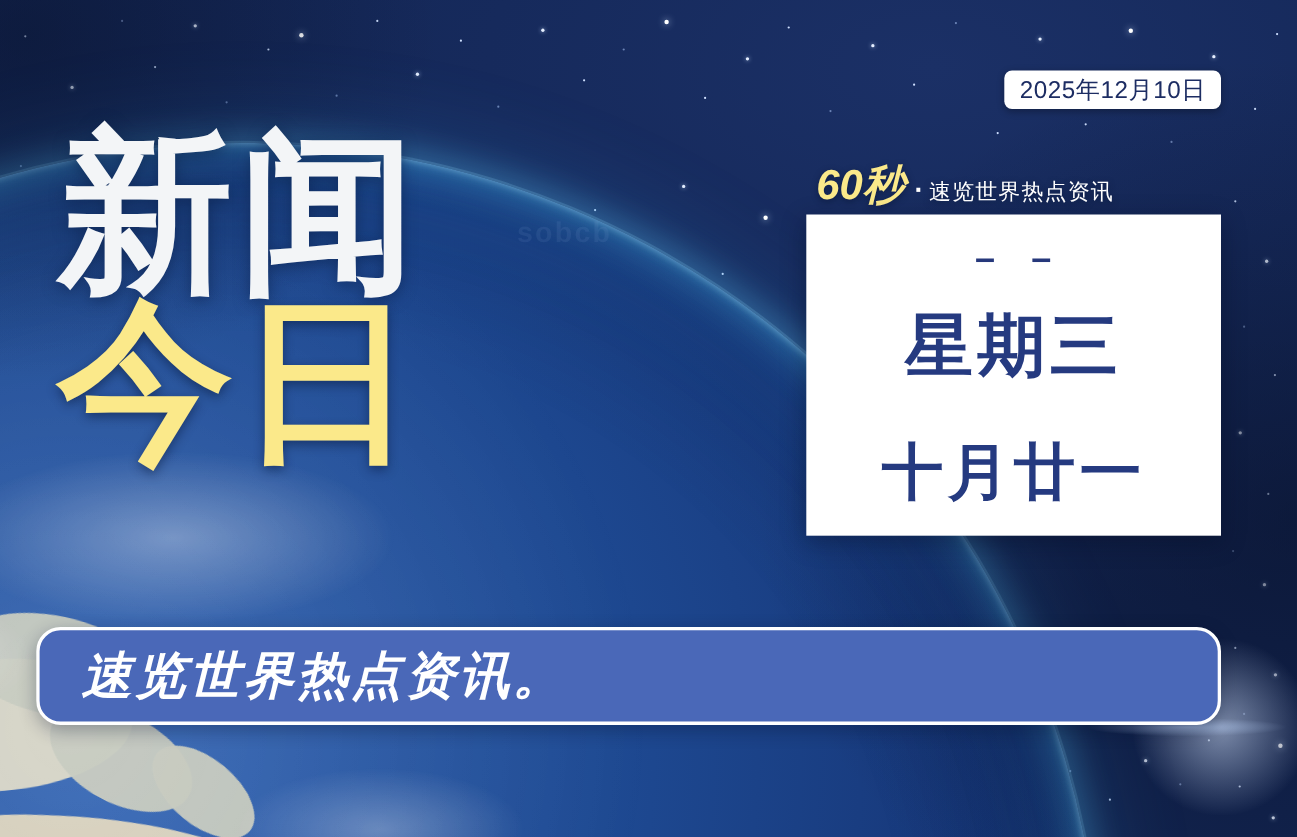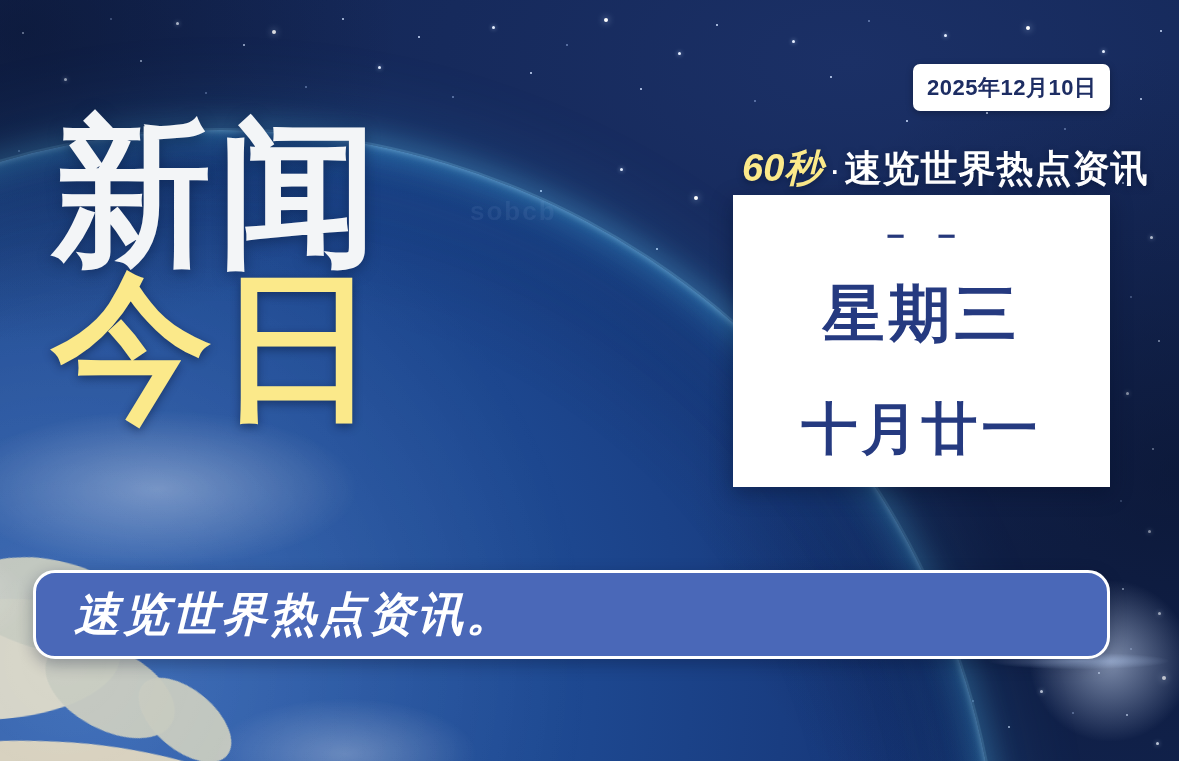--- a/index.html
+++ b/index.html
@@ -173,29 +173,29 @@
     color: #f3f5f7;
     margin-top: 12px;
     text-shadow: 0 3px 14px rgba(10,30,70,0.55);
   }
 
   
   .date-badge {
     position: absolute;
     left: 913px;
     top: 64px;
-    height: 47px;
+    height: 35px;
     padding: 0 14px;
     background: #ffffff;
     border-radius: 7px;
     display: flex;
     align-items: center;
     color: #1d2d63;
     font-size: 22px;
-    font-weight: 700;
+    font-weight: 400;
     letter-spacing: 0.5px;
     box-shadow: 0 2px 7px rgba(0,0,0,0.28);
     white-space: nowrap;
   }
 
   
   .tagline {
     position: absolute;
     left: 742px;
     top: 143px;
@@ -214,22 +214,22 @@
     text-align: center;
   }
   .tagline .dot {
     color: #ffffff;
     font-size: 25px;
     font-weight: 700;
     margin: 0 5px 0 9px;
   }
   .tagline .txt {
     color: #ffffff;
-    font-size: 37px;
-    font-weight: 700;
+    font-size: 20px;
+    font-weight: 400;
     letter-spacing: 1px;
     text-shadow: 0 2px 6px rgba(5,15,45,0.5);
   }
 
   
   .issue-card {
     position: absolute;
     left: 733px;
     top: 195px;
     width: 377px;

